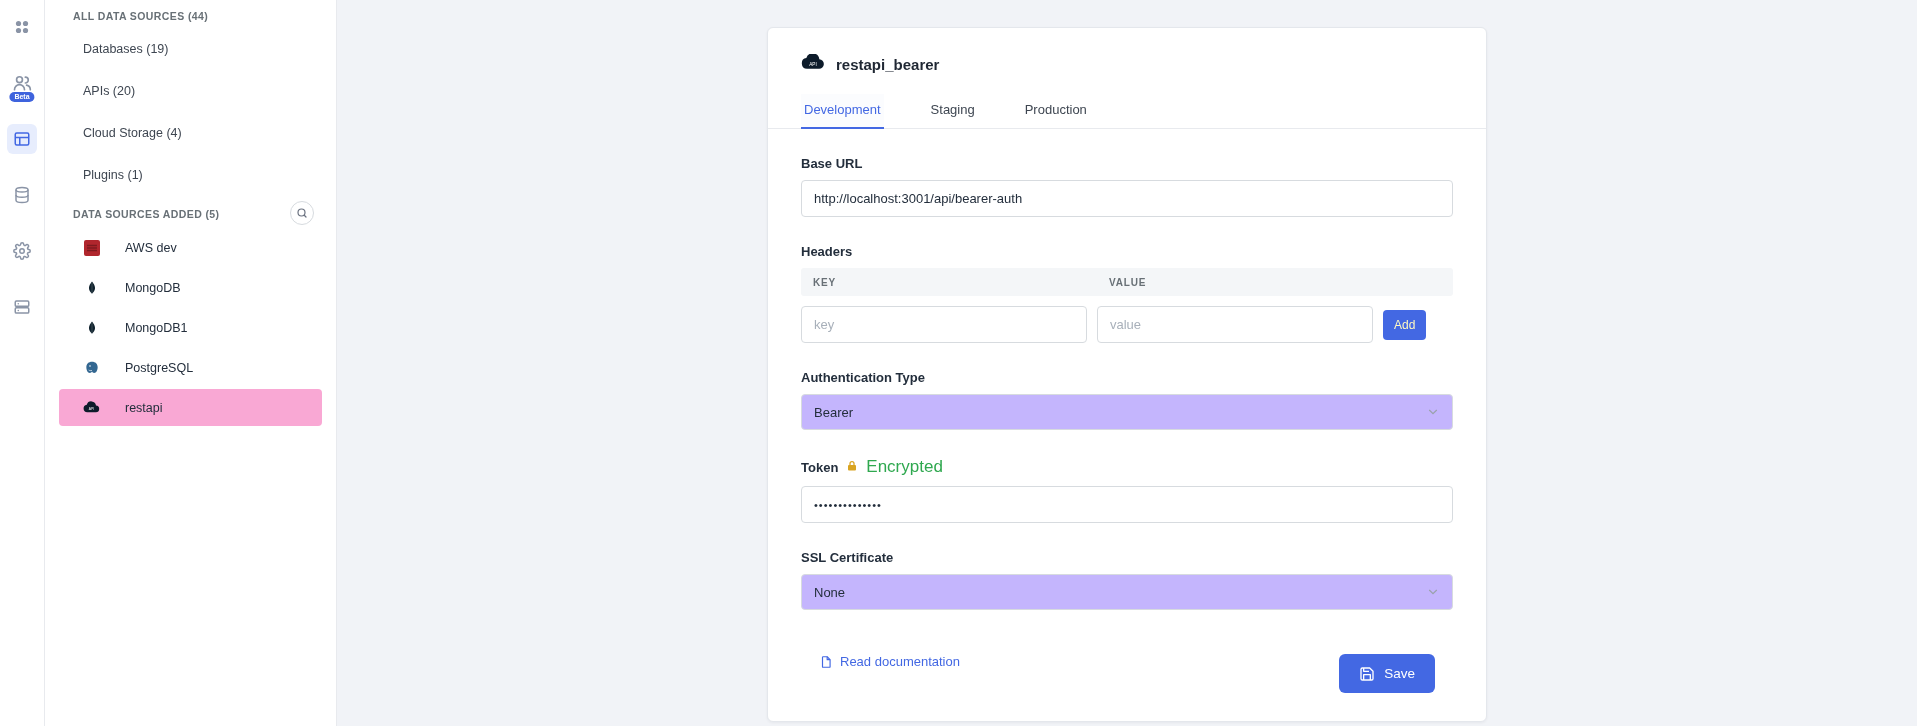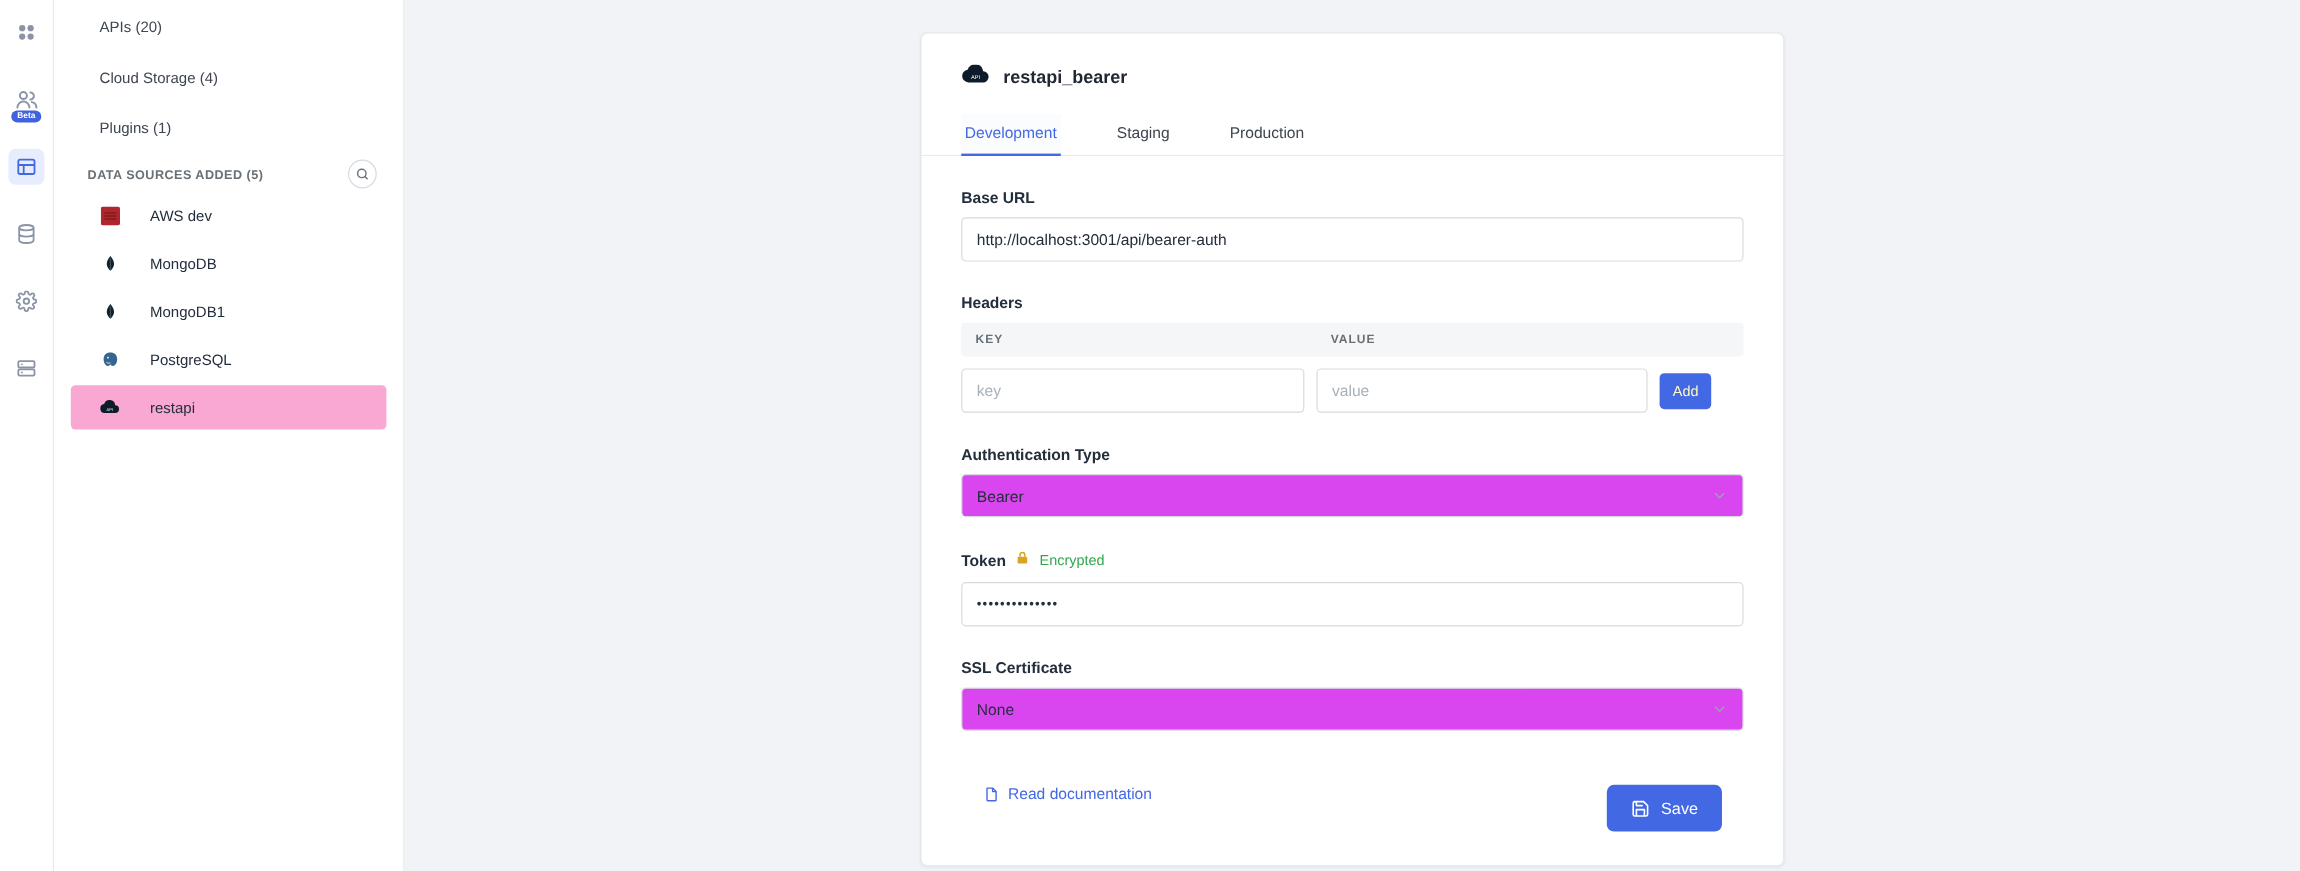--- a/index.html
+++ b/index.html
@@ -39,25 +39,25 @@
 
   .hdr-cols{display:flex;background:#f4f6f8;height:28px;align-items:center;border-radius:3px}
   .hdr-col{font-size:10px;font-weight:700;color:#687076;letter-spacing:.8px}
   .hdr-col.k{width:296px;padding-left:12px}
   .hdr-col.v{padding-left:12px}
   .hdr-inputs{display:flex;gap:10px;margin-top:10px;align-items:center}
   .key-input{width:286px}
   .value-input{width:276px}
   .add-btn{height:30px;padding:0 11px;background:#4368e3;color:#fef9c3;border:none;border-radius:4px;font-size:12px;font-weight:500;cursor:pointer;font-family:inherit}
 
-  .select{display:flex;align-items:center;justify-content:space-between;height:36px;border:1px solid #d7dbdf;border-radius:4px;padding:0 12px;font-size:13px;color:#232e3c;cursor:pointer;background:#d946ef}
+  .select{display:flex;align-items:center;justify-content:space-between;height:36px;border:1px solid #d7dbdf;border-radius:4px;padding:0 12px;font-size:13px;color:#232e3c;cursor:pointer;background:#c4b5fd}
 
   .token-row{display:flex;align-items:center;gap:8px;margin:27px 0 9px}
   .token-label{font-size:13px;font-weight:700}
-  .encrypted{font-size:12px;color:#2fa84f;font-weight:500}
+  .encrypted{font-size:17px;color:#2fa84f;font-weight:500}
   .token-input{font-size:11px;letter-spacing:1px}
 
   .card-footer{margin-top:auto;display:flex;align-items:flex-start;justify-content:space-between;padding:0 51px 28px}
   .doc-link{display:flex;align-items:center;gap:7px;color:#4368e3;font-size:13px;text-decoration:none;cursor:pointer}
   .save-btn{display:flex;align-items:center;gap:9px;background:#4368e3;color:#fff;border:none;border-radius:6px;height:39px;padding:0 20px;font-size:13.5px;font-weight:500;cursor:pointer;font-family:inherit}
 </style>
 </head>
 <body>
 
 <div class="app">
@@ -102,20 +102,22 @@
     <div class="rail-item">
       <svg width="18" height="18" viewBox="0 0 24 24" fill="none" stroke="#8a94a6" stroke-width="2" stroke-linecap="round">
           <rect x="3" y="4" width="18" height="7" rx="1.5"></rect>
           <rect x="3" y="13" width="18" height="7" rx="1.5"></rect>
           <path d="M7 7.5h.01M7 16.5h.01"></path>
         </svg>
     </div>
   </nav>
 
   <aside class="sidebar">
+    <div class="sb-header">ALL DATA SOURCES (44)</div>
+    <div class="sb-cat">Databases (19)</div>
     <div class="sb-cat">APIs (20)</div>
     <div class="sb-cat">Cloud Storage (4)</div>
     <div class="sb-cat">Plugins (1)</div>
 
     <div class="sb-added-row">
       <div class="sb-header">DATA SOURCES ADDED (5)</div>
       <button class="search-btn">
         <svg width="12" height="12" viewBox="0 0 24 24" fill="none" stroke="#6b7280" stroke-width="2.4" stroke-linecap="round">
             <circle cx="11" cy="11" r="7"></circle>
             <path d="M20 20l-3.5-3.5"></path>

